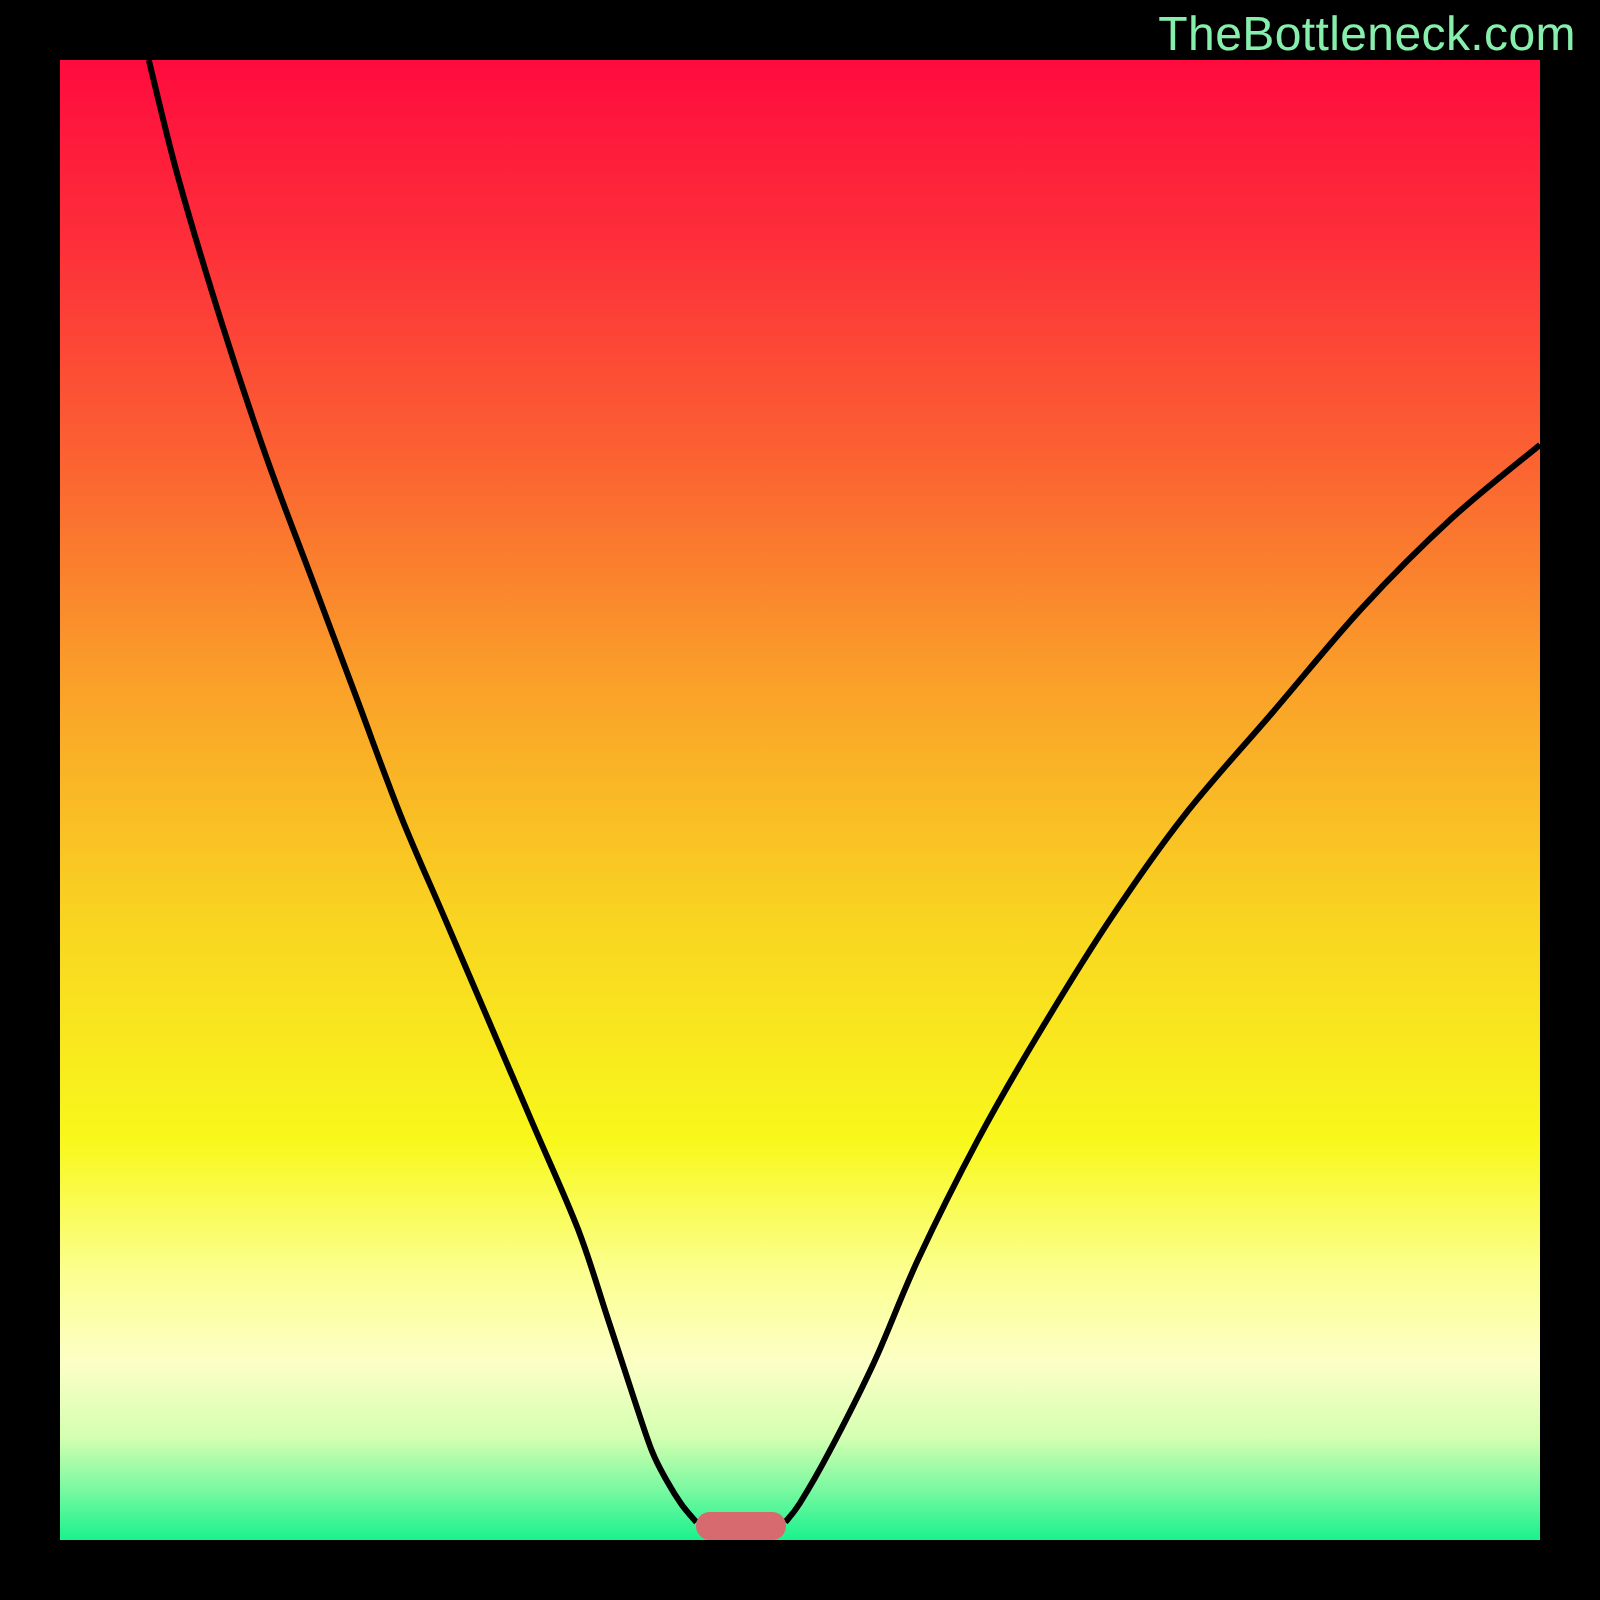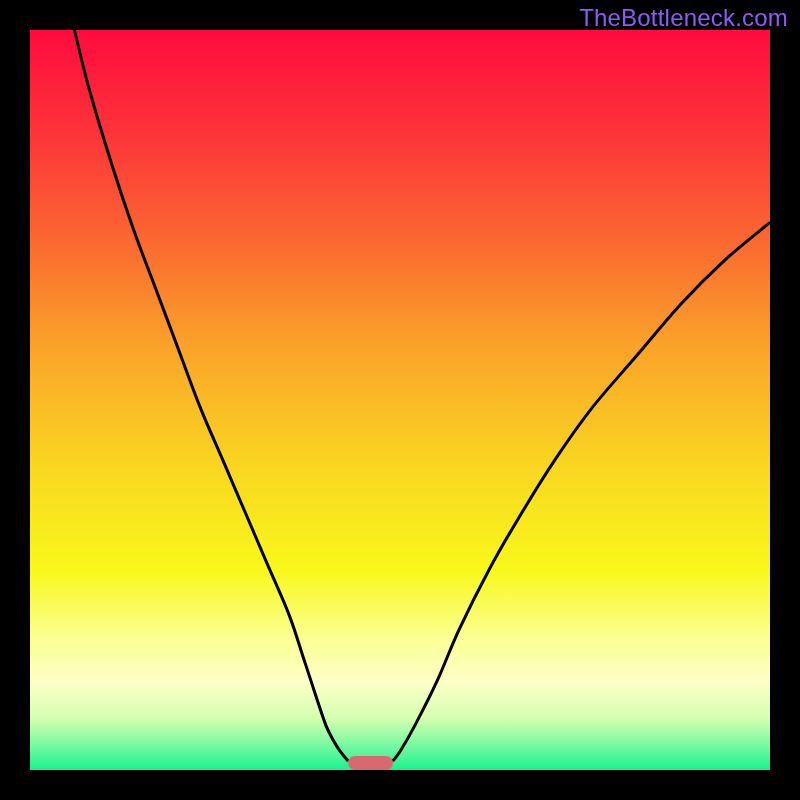--- a/index.html
+++ b/index.html
@@ -23,21 +23,21 @@
     position: absolute;
     left: 0;
     top: 0;
     width: 740px;
     height: 740px;
   }
   .watermark {
     position: absolute;
     top: 4px;
     right: 12px;
-    color: #8b5cf6;
+    color: #86efac;
     font-size: 24px;
     letter-spacing: 0.2px;
     font-weight: 400;
   }
   .marker {
     position: absolute;
     height: 14px;
     border-radius: 7px;
     background: #d76a6f;
   }

